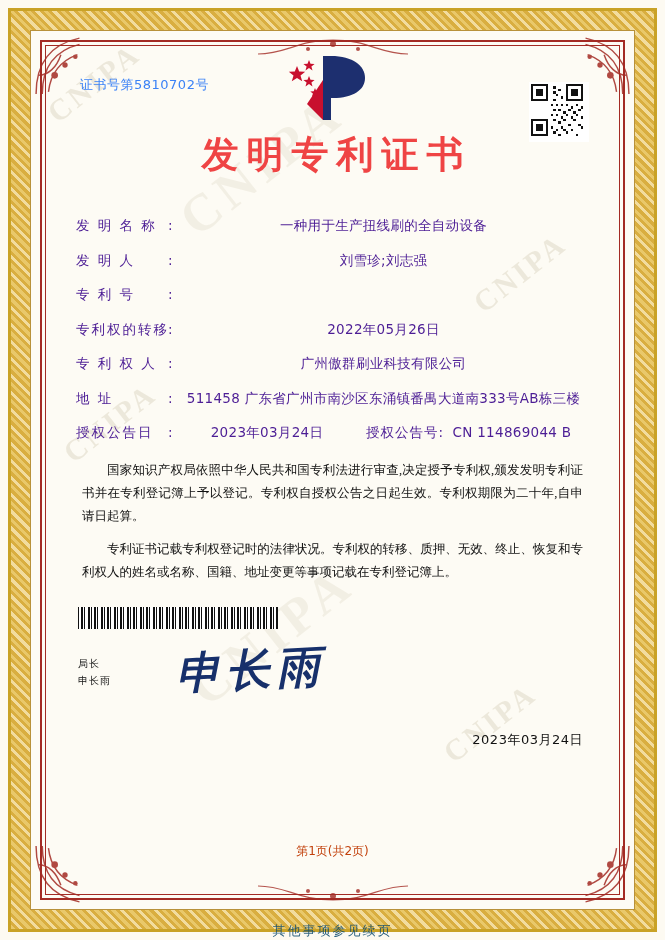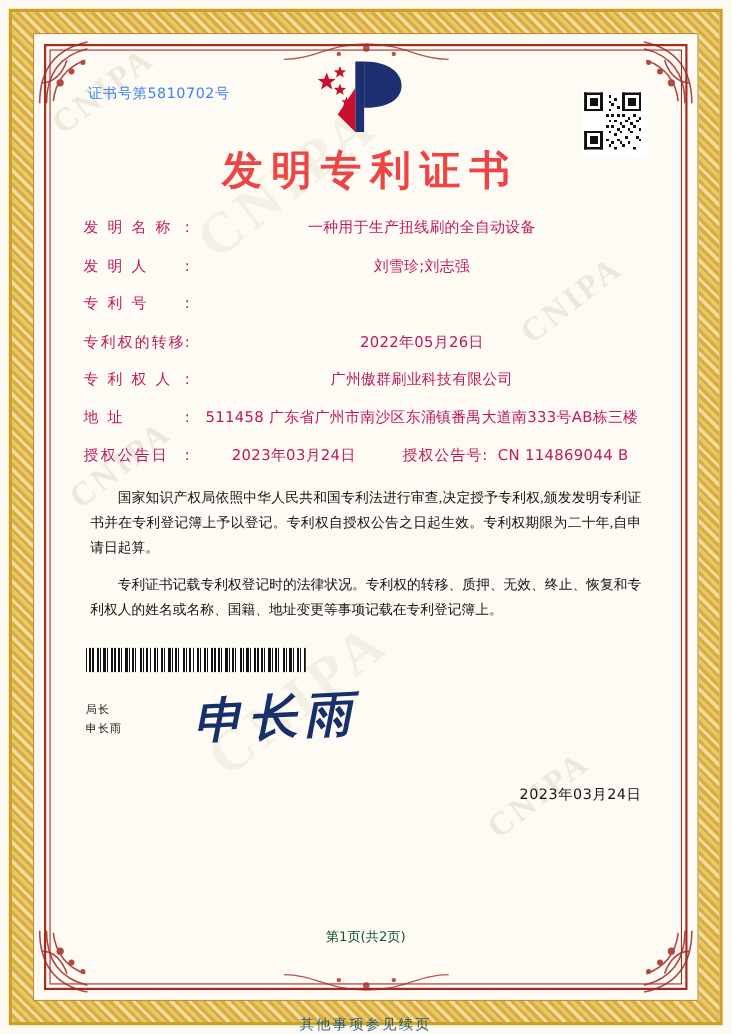--- a/index.html
+++ b/index.html
@@ -143,23 +143,23 @@
     font-family: "Liberation Serif", "DejaVu Serif", serif;
     font-weight: bold;
     font-size: 37px;
     letter-spacing: 8px;
     color: #ef4444;
     margin-top: 4px;
     text-indent: 8px;
   }
 
   .fields {
-    margin: 18px 18px 0 18px;
+    margin: 36px 18px 0 18px;
     font-size: 13.5px;
-    color: #be185d;
+    color: #4c1d95;
     line-height: 1.45;
   }
   .field-row {
     display: flex;
     align-items: flex-start;
     margin-bottom: 15px;
   }
   .field-label {
     width: 92px;
     flex: 0 0 92px;
@@ -246,21 +246,21 @@
     letter-spacing: 0.5px;
   }
 
   .page-no {
     position: absolute;
     bottom: 26px;
     left: 0;
     right: 0;
     text-align: center;
     font-size: 12px;
-    color: #14532d;
+    color: #c2410c;
   }
 
   .footer-note {
     position: absolute;
     bottom: 0px;
     left: 0;
     right: 0;
     text-align: center;
     font-family: "Liberation Serif", "DejaVu Serif", serif;
     font-size: 13px;

